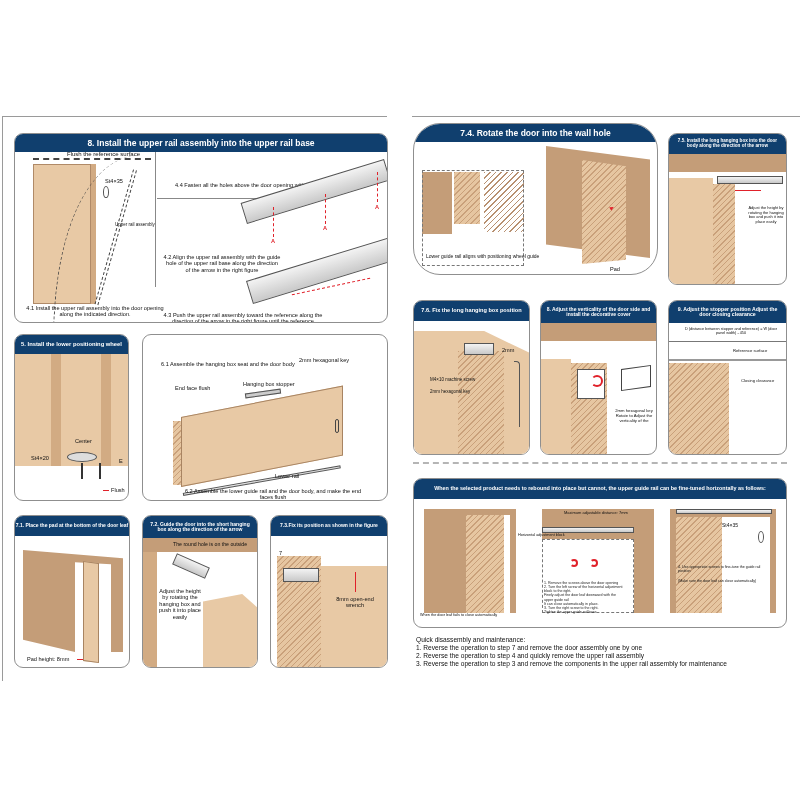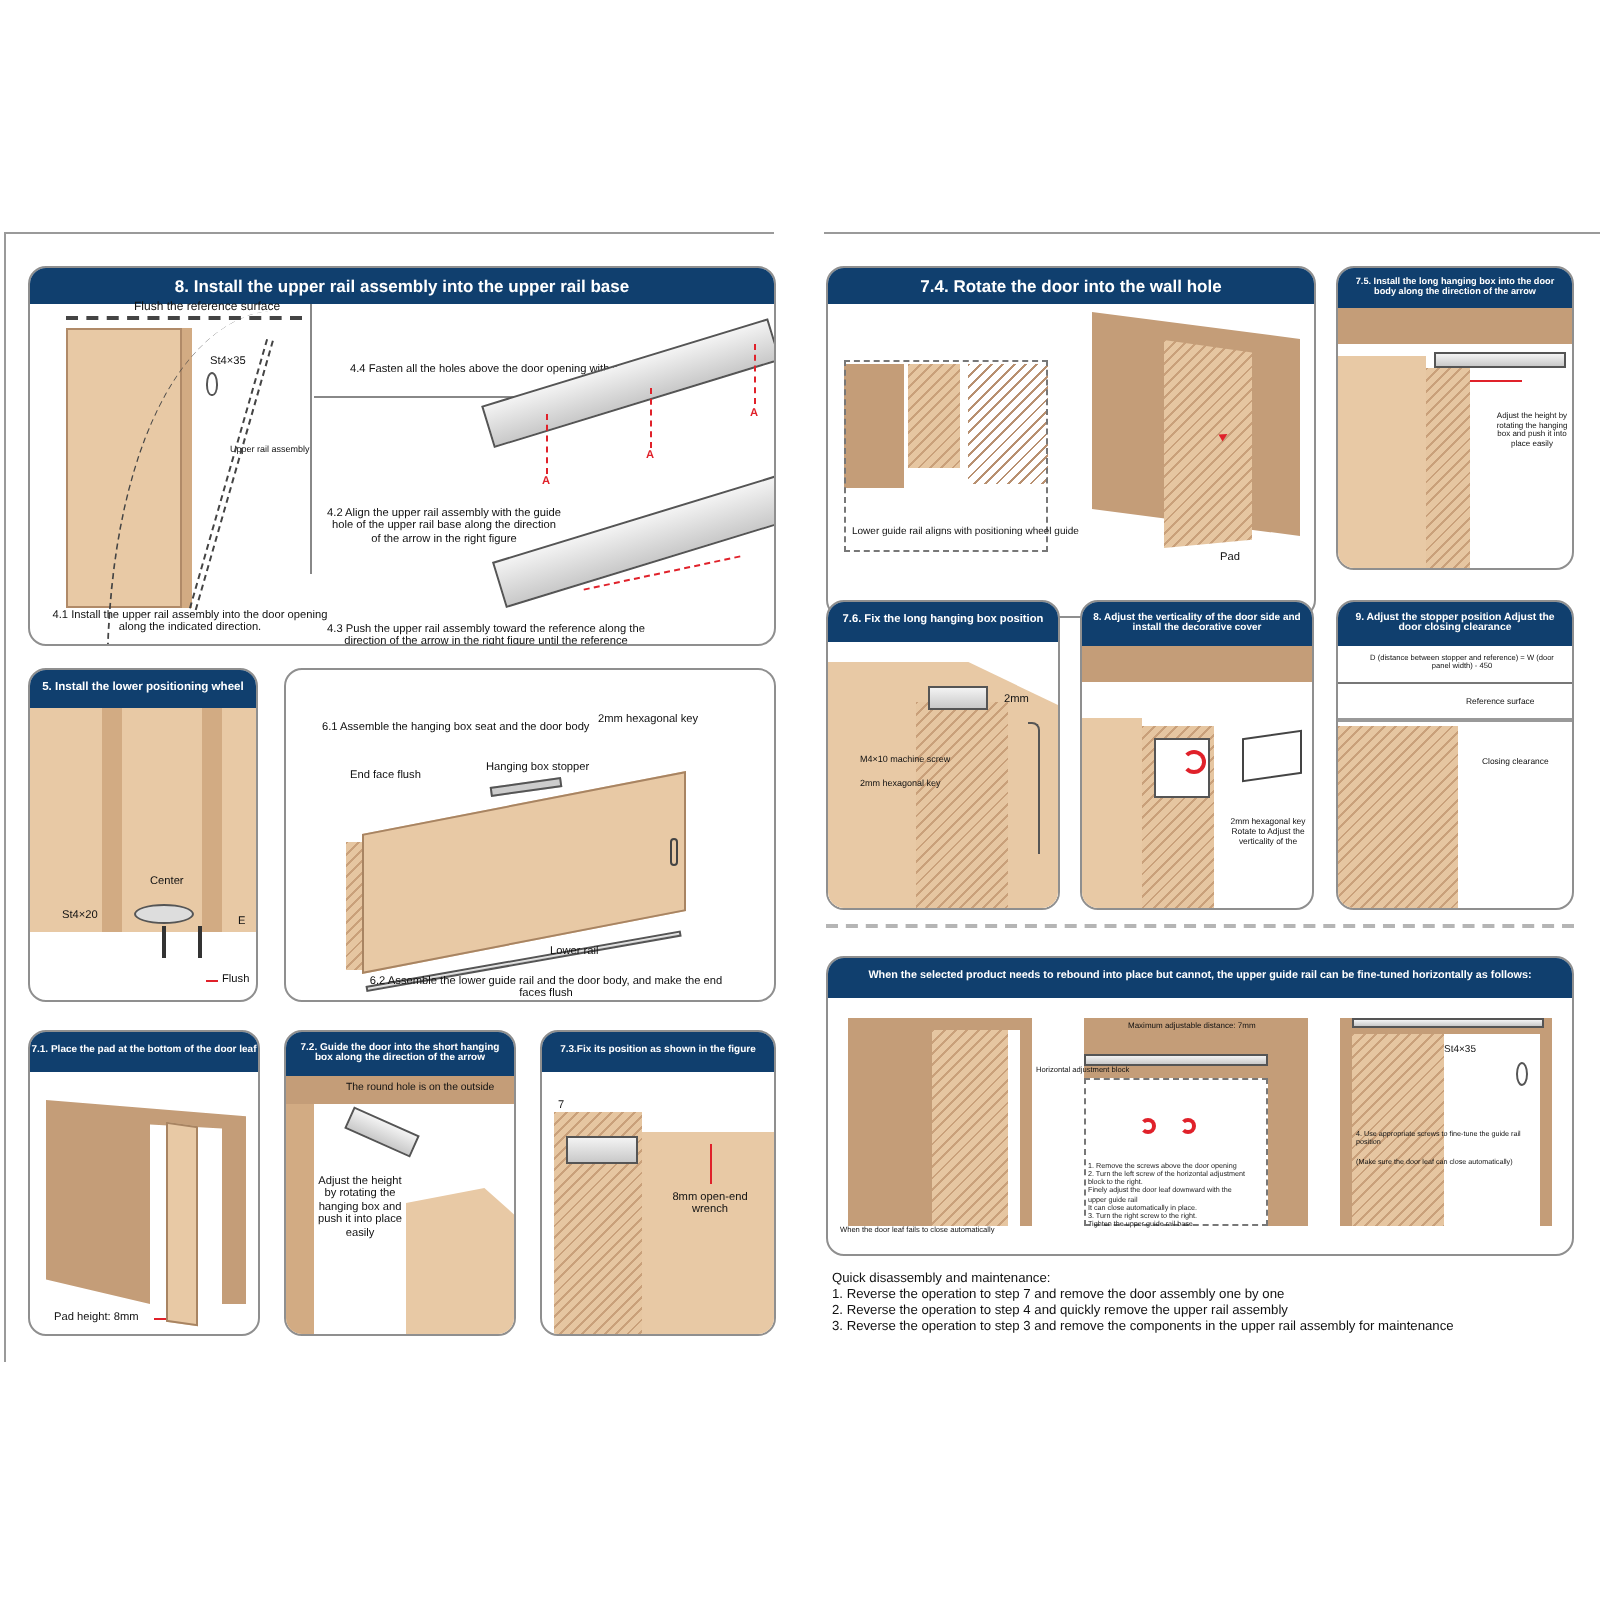--- a/index.html
+++ b/index.html
@@ -135,21 +135,21 @@
   <div class="panel-body" style="top:20px;">
     <div class="abs hatch" style="left:6px; top:20px; width:44px; height:111px;"></div>
     <div class="abs wood" style="left:50px; top:30px; width:68px; height:101px;"></div>
     <div class="rail" style="left:12px; top:32px; width:36px; height:14px;"></div>
     <span class="cap" style="left:8px; top:14px;">7</span>
     <span class="cap cap-c" style="left:64px; top:60px; width:40px; white-space:normal;">8mm open-end wrench</span>
     <div class="line red" style="left:84px; top:36px; width:1px; height:20px;"></div>
   </div>
 </div>
 
-<div class="panel" style="left:413px; top:133px; width:245px; height:176px;">
+<div class="panel" style="left:413px; top:123px; width:245px; height:152px;border-radius:27px;">
   <div class="panel-header" style="height:18px; font-size:8.5px;">
     <span>7.4. Rotate the door into the wall hole</span>
   </div>
   <div class="panel-body" style="top:18px;">
     <div class="abs wood-wall" style="left:8px; top:30px; width:30px; height:62px;"></div>
     <div class="abs hatch" style="left:40px; top:30px; width:26px; height:52px;"></div>
     <div class="abs hatch-l" style="left:70px; top:30px; width:40px; height:60px;"></div>
     <div class="abs" style="left:8px; top:28px; width:102px; height:130px; border:1px dashed #777; height:96px;"></div>
     <span class="cap" style="left:12px; top:112px; font-size:5px;">Lower guide rail aligns with positioning wheel guide</span>
     <div class="abs wood-wall" style="left:132px; top:4px; width:104px; height:112px; clip-path:polygon(0 0, 100% 12%, 100% 100%, 0 88%);"></div>

